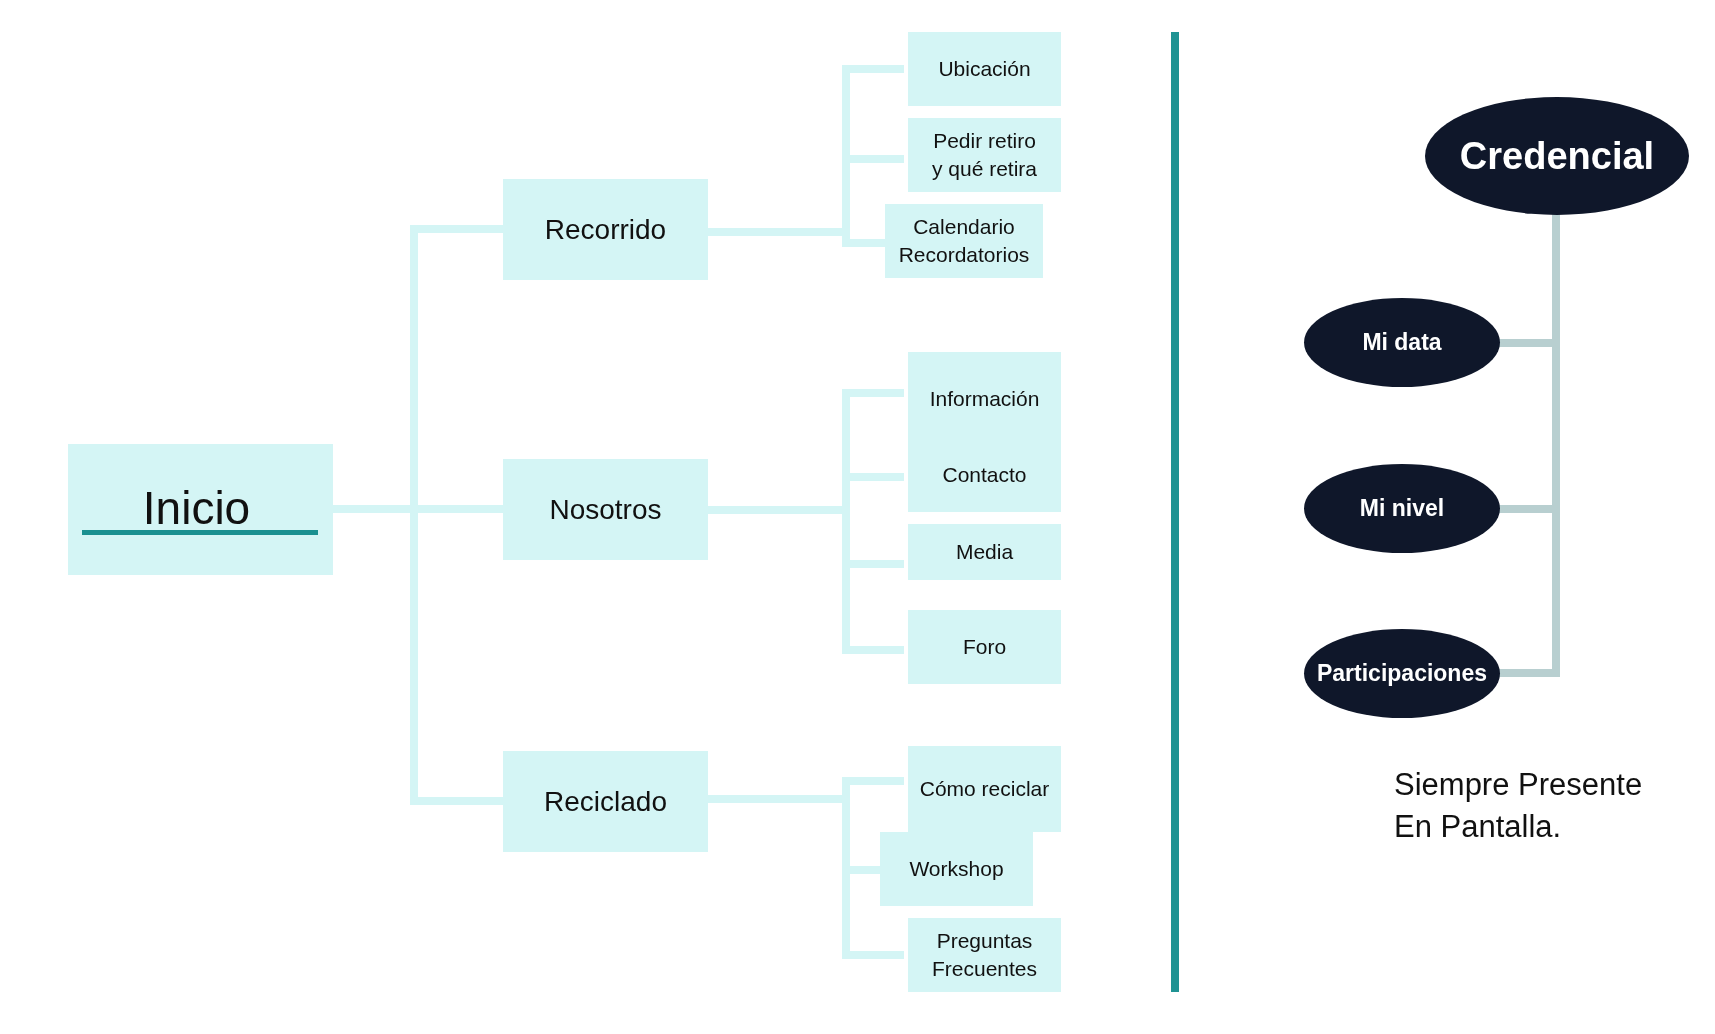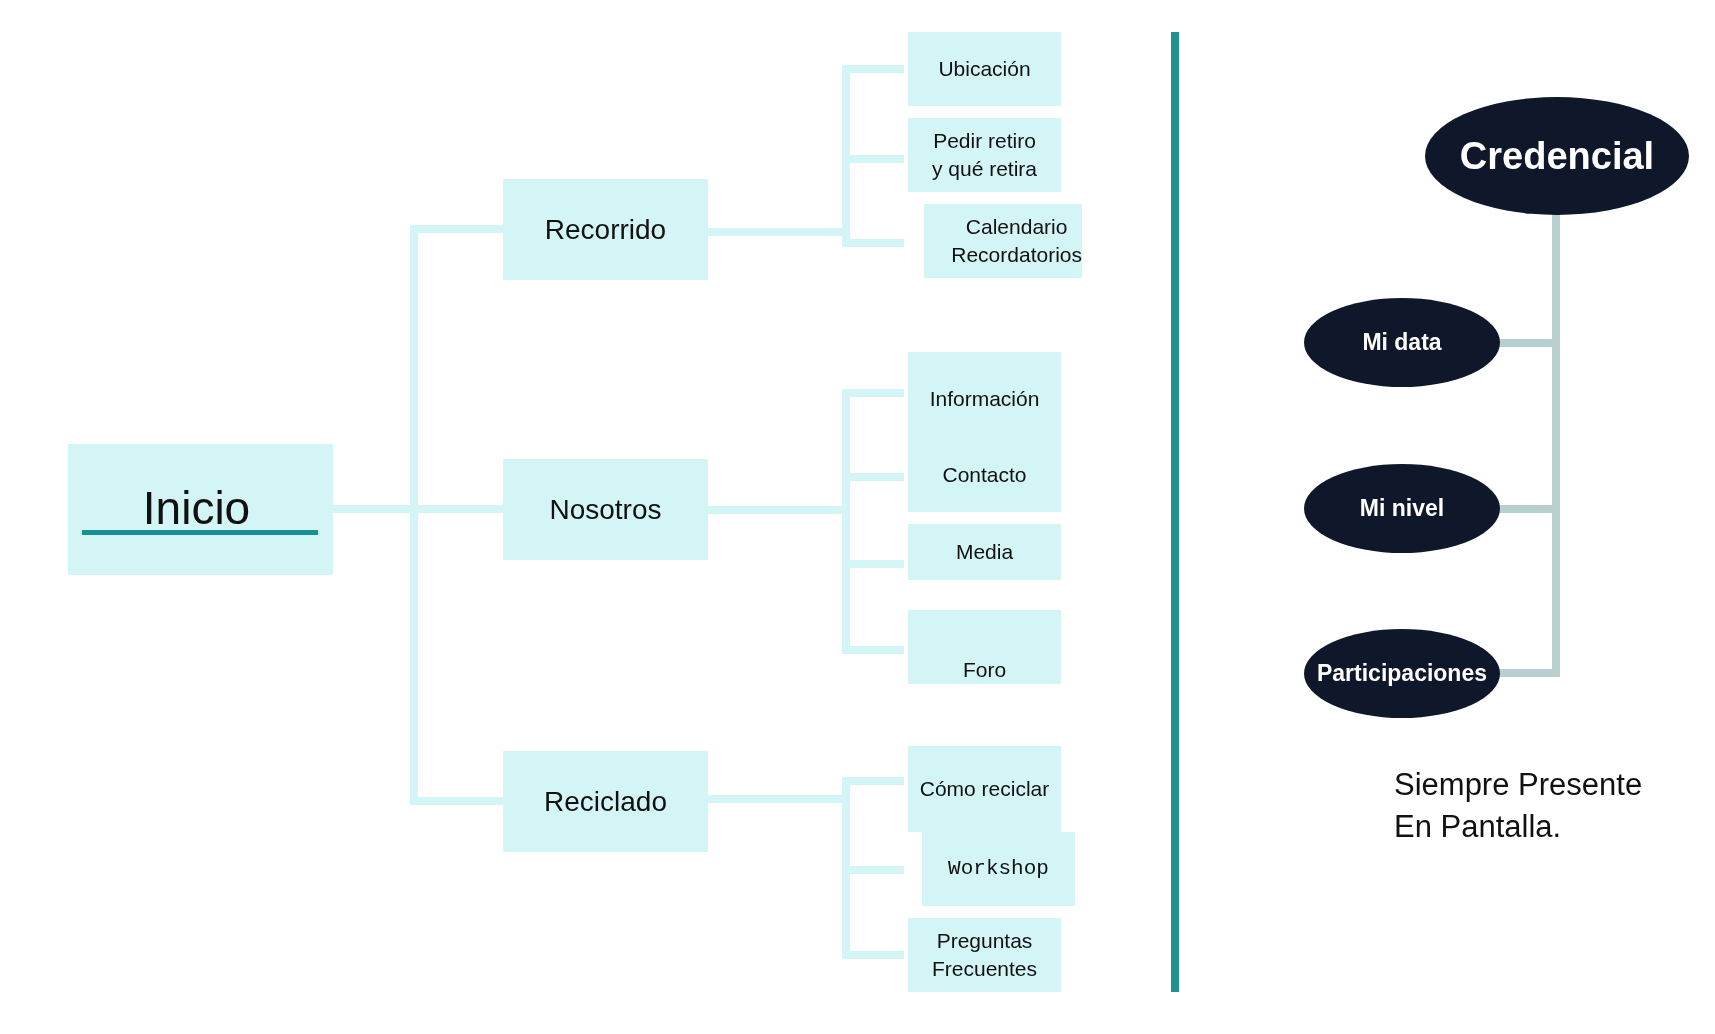--- a/index.html
+++ b/index.html
@@ -63,42 +63,42 @@
   <span>Reciclado</span>
 </div>
 
 <div class="box leaf" style="left:908px;top:32px;width:153px;height:74px;">
   <span>Ubicación</span>
 </div>
 <div class="box leaf" style="left:908px;top:118px;width:153px;height:74px;">
   <span>Pedir retiro
 y qué retira</span>
 </div>
-<div class="box leaf" style="left:924px;top:204px;width:158px;height:74px;justify-content:flex-end;">
+<div class="box leaf" style="left:885px;top:204px;width:158px;height:74px;">
   <span>Calendario
 Recordatorios</span>
 </div>
 
 <div class="box leaf" style="left:908px;top:352px;width:153px;height:94px;">
   <span>Información</span>
 </div>
 <div class="box leaf" style="left:908px;top:438px;width:153px;height:74px;">
   <span>Contacto</span>
 </div>
 <div class="box leaf" style="left:908px;top:524px;width:153px;height:56px;">
   <span>Media</span>
 </div>
-<div class="box leaf" style="left:908px;top:610px;width:153px;height:74px;align-items:flex-end;">
+<div class="box leaf" style="left:908px;top:610px;width:153px;height:74px;">
   <span>Foro</span>
 </div>
 
 <div class="box leaf" style="left:908px;top:746px;width:153px;height:86px;">
   <span>Cómo reciclar</span>
 </div>
-<div class="box leaf" style="left:922px;top:832px;width:153px;height:74px;font-family:Liberation Mono, monospace;">
+<div class="box leaf" style="left:880px;top:832px;width:153px;height:74px;">
   <span>Workshop</span>
 </div>
 <div class="box leaf" style="left:908px;top:918px;width:153px;height:74px;">
   <span>Preguntas
 Frecuentes</span>
 </div>
 
 <div class="divider" style="left:1171px;top:32px;width:8px;height:960px;"></div>
 
 <div class="gline" style="left:1552px;top:210px;width:8px;height:467px;"></div>

